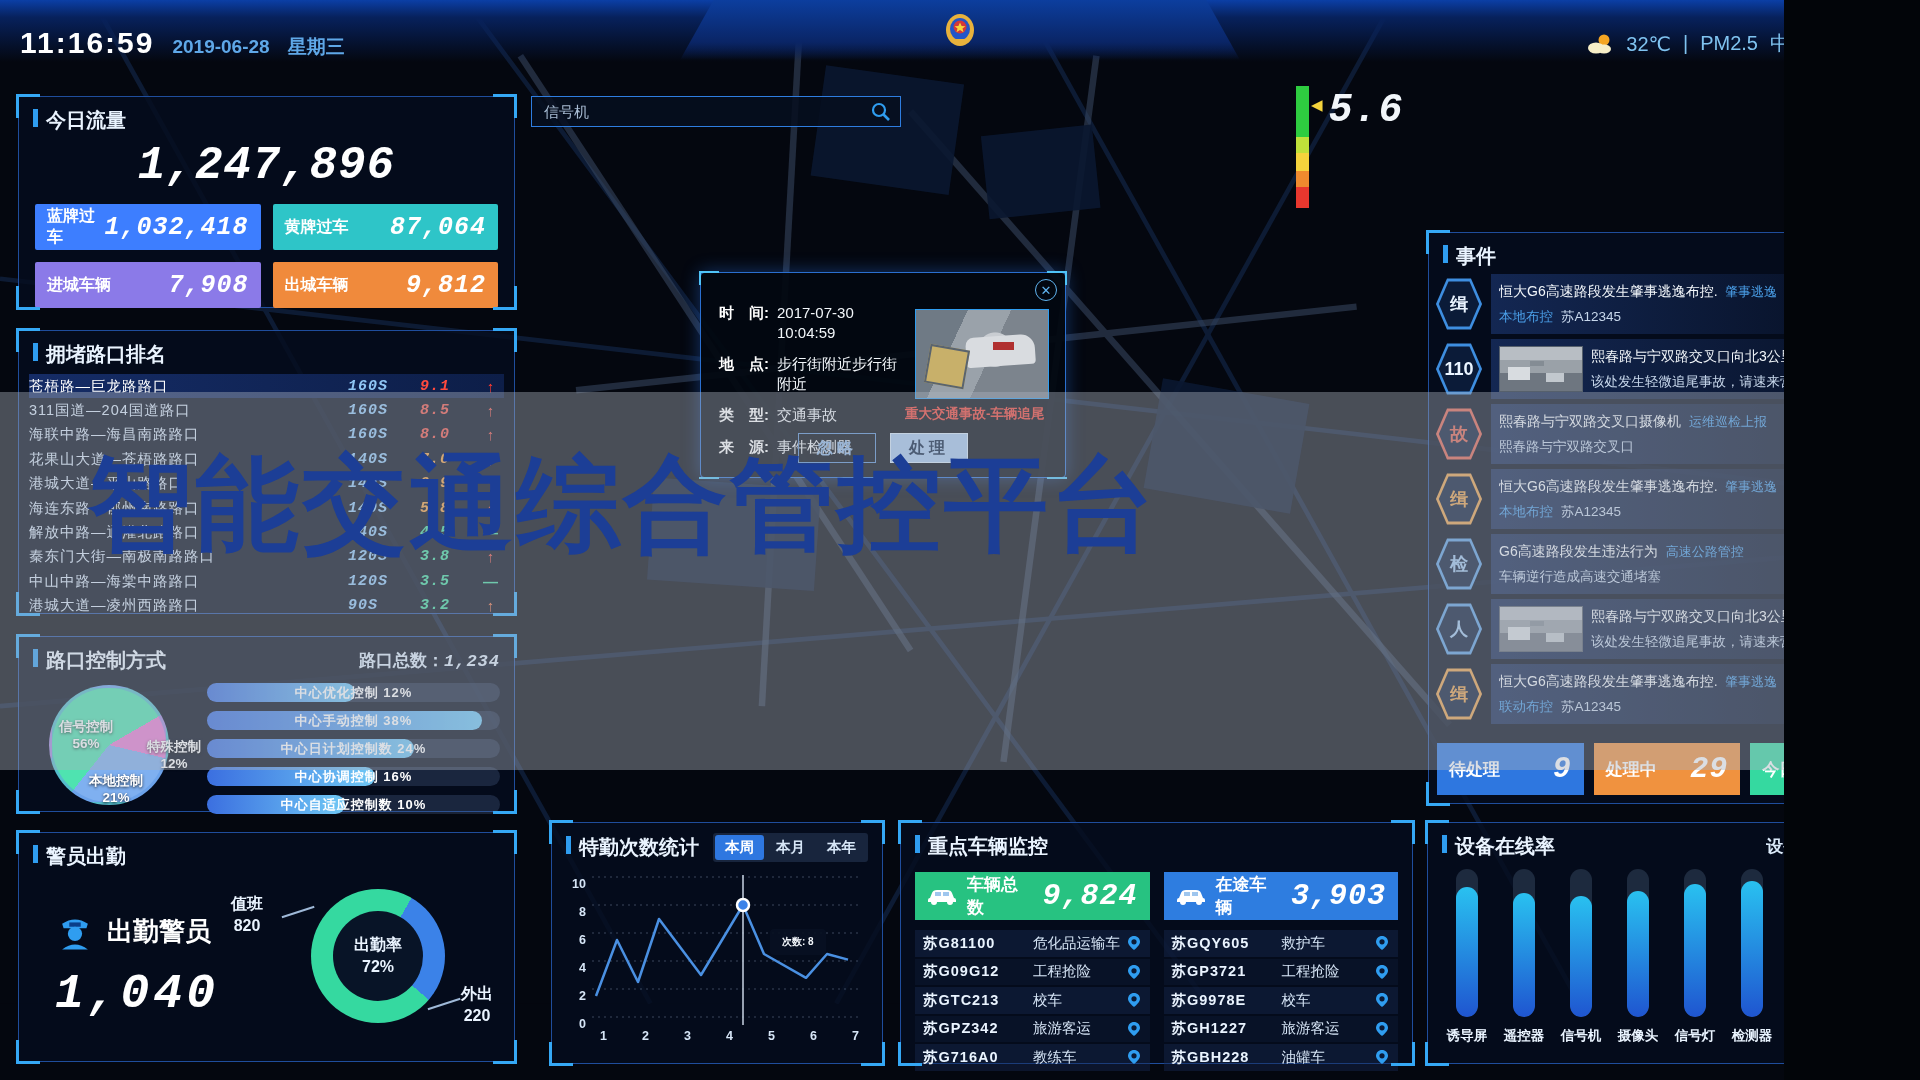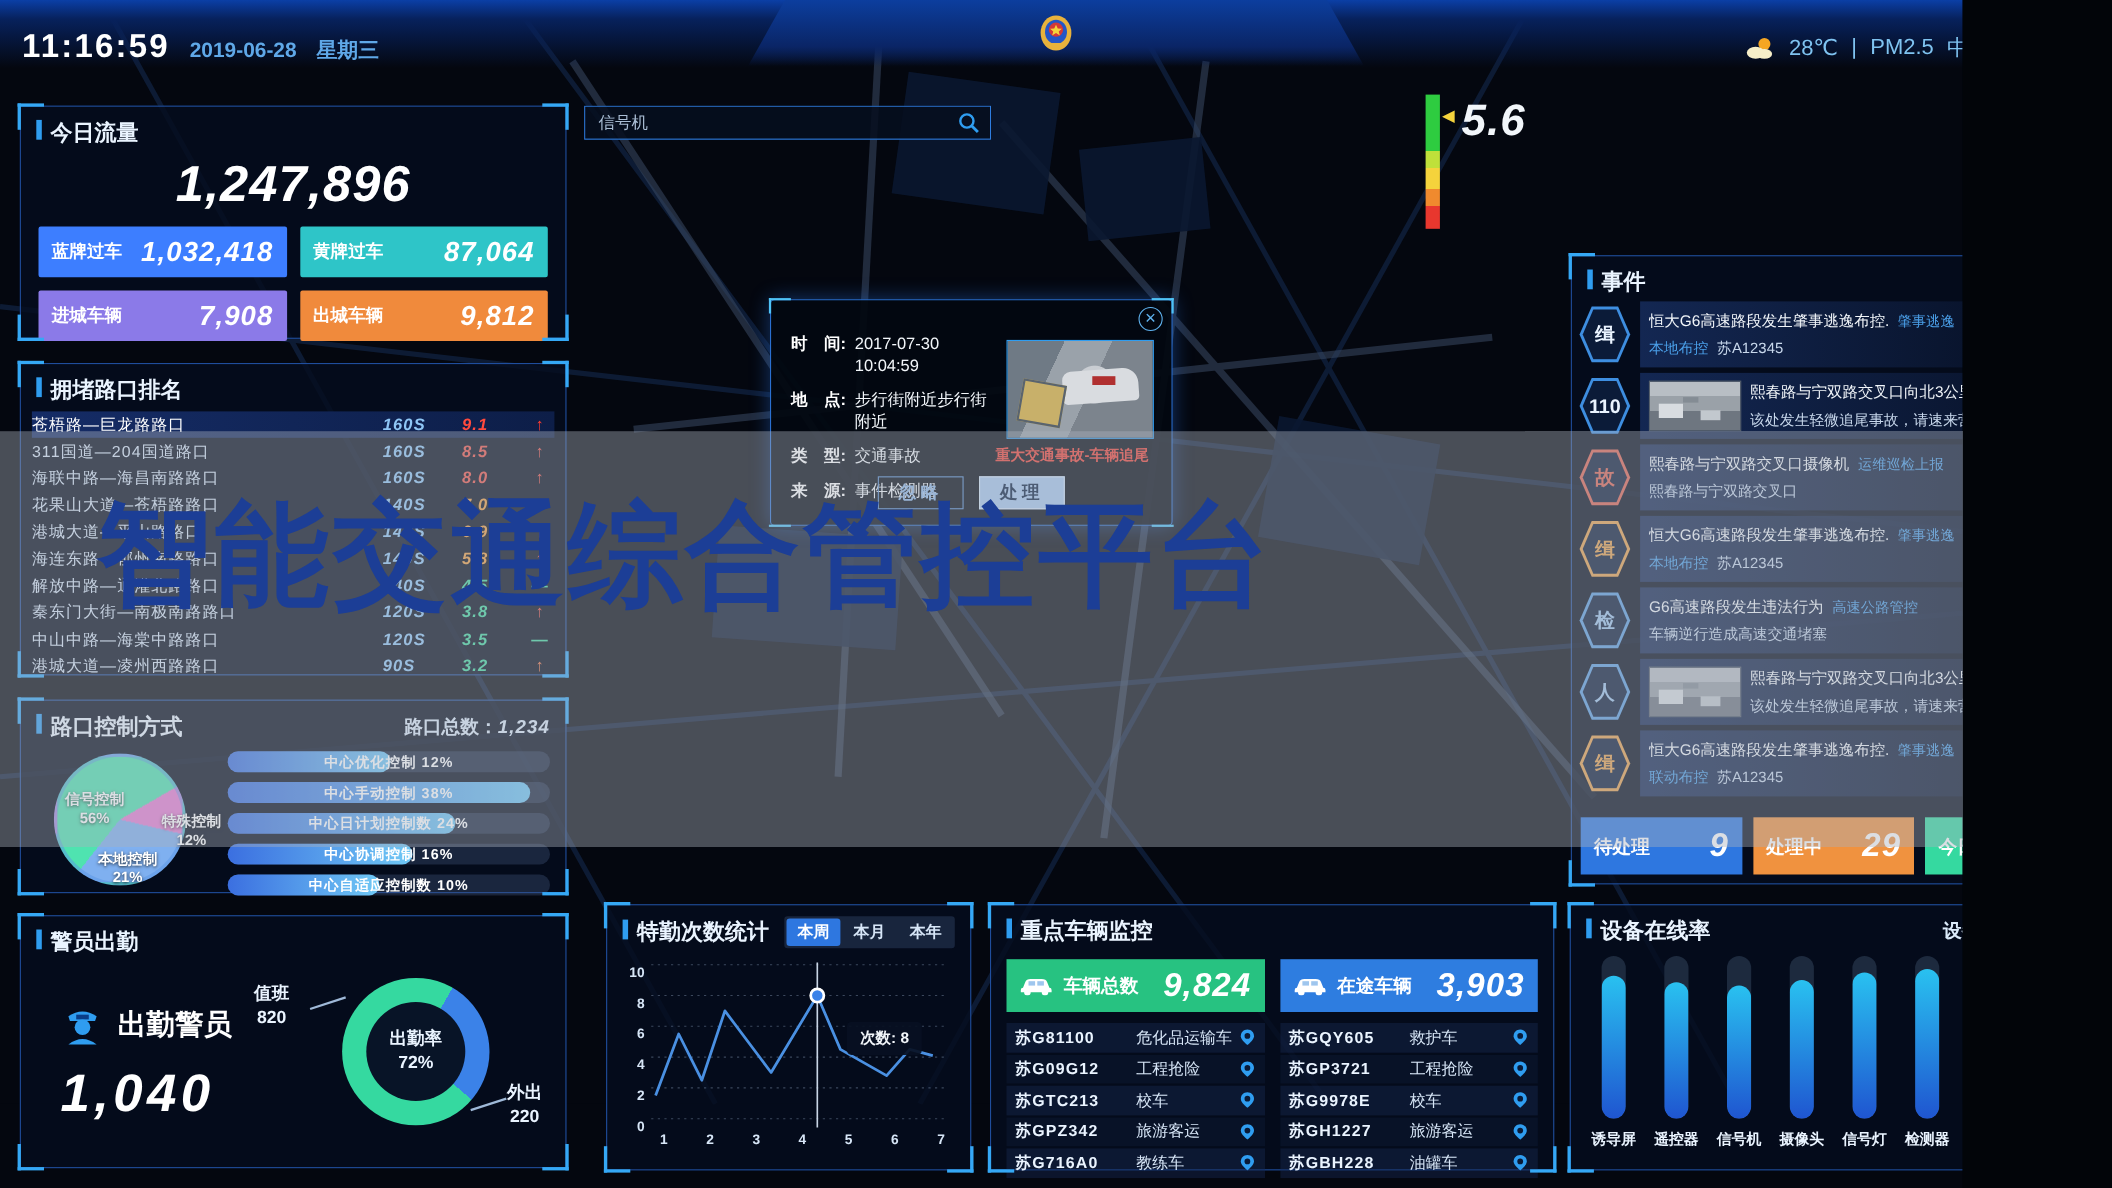--- a/index.html
+++ b/index.html
@@ -1,20 +1,20 @@
 <!DOCTYPE html>
 <html><head>
 <meta charset="utf-8">
 <style>
   * { margin:0; padding:0; box-sizing:border-box; }
   html,body { background:#020509; }
   body { font-family:"Liberation Sans","DejaVu Sans",sans-serif; color:#E6F1FB; }
   #stage { position:relative; width:1784px; height:1080px; overflow:hidden;
            background:#04070F; }
-  .seg { font-family:Liberation Sans, sans-serif; font-style:italic; font-weight:bold; letter-spacing:1px; }
+  .seg { font-family:Liberation Mono, monospace; font-style:italic; font-weight:bold; letter-spacing:1px; }
 
   
   #map { position:absolute; inset:0; }
 
   
   #header { position:absolute; left:0; top:0; width:1920px; height:62px;
             background:linear-gradient(180deg,#0B3FA6 0%,#07215C 28%,rgba(5,12,28,0) 100%); }
   #header-trapezoid { position:absolute; left:680px; top:0; width:560px; height:60px;
             background:linear-gradient(180deg,#0C3E9E,#0A2566 70%,rgba(8,20,50,0));
             clip-path:polygon(6% 0,94% 0,100% 100%,0 100%); }
@@ -178,21 +178,21 @@
 
   
   #sd-tabs { display:flex; gap:2px; background:rgba(30,44,70,.8); border-radius:3px; padding:2px; }
   .sd-tab { border:none; font-family:inherit; font-size:14.5px; font-weight:bold; color:#D7E6F7;
             background:transparent; padding:3px 10px; border-radius:3px; cursor:pointer; }
   .sd-tab.active { background:#2E77E0; color:#FFFFFF; }
   #sd-chart { position:absolute; left:10px; top:44px; }
   .ytick { position:absolute; right:282px; width:24px; text-align:right; font-size:12.5px; font-weight:bold; color:#D7E6F7; }
   .xtick { position:absolute; top:200px; font-size:12.5px; font-weight:bold; color:#D7E6F7; }
   #sd-tooltip { position:absolute; left:208px; top:62px; background:rgba(8,16,34,.92); border-radius:4px;
-                padding:6px 12px; font-size:14px; font-weight:bold; color:#F2F6FA; z-index:2; }
+                padding:6px 12px; font-size:10px; font-weight:bold; color:#F2F6FA; z-index:2; }
 
   
   #veh-cards { display:flex; gap:14px; padding:8px 14px 10px; }
   .vcard { flex:1; height:48px; display:flex; align-items:center; padding:0 12px; gap:10px; background:var(--c); }
   .vlabel { font-size:17px; font-weight:bold; color:#FFFFFF; flex:1; }
   .vvalue { font-size:30px; color:#FFFFFF; }
   #veh-lists { display:flex; gap:14px; padding:0 14px; }
   .vcol { flex:1; }
   .vrow { display:flex; align-items:center; height:26.5px; margin-bottom:2px; padding:0 8px;
           background:rgba(22,40,80,.45); font-size:14.5px; }
@@ -260,21 +260,21 @@
         <path d="M17 10.5 L18.6 14 L22.4 14.2 L19.5 16.6 L20.5 20.2 L17 18.1 L13.5 20.2 L14.5 16.6 L11.6 14.2 L15.4 14 Z" fill="#F5D33C"></path>
         <rect x="8" y="27" width="18" height="4" rx="2" fill="#E8B23C"></rect>
       </svg>
     </div>
     <div id="weather-box">
       <svg width="30" height="24" viewBox="0 0 30 24">
         <circle cx="20" cy="8" r="5.5" fill="#F5A623"></circle>
         <ellipse cx="12" cy="16" rx="8" ry="5.5" fill="#F7EFC8"></ellipse>
         <ellipse cx="20" cy="17" rx="7" ry="4.5" fill="#F7EFC8"></ellipse>
       </svg>
-      <span>28℃</span>
+      <span>32℃</span>
       <span>|</span>
       <span>PM2.5</span>
       <span>中度污染</span>
     </div>
     <div id="avatar">
       <svg width="28" height="28" viewBox="0 0 28 28">
         <path d="M5 9 Q14 3 23 9 L22 12 L6 12 Z" fill="#1B4FA8"></path>
         <rect x="10" y="8" width="8" height="3" fill="#0A1E48"></rect>
         <circle cx="14" cy="16" r="5" fill="#6FB3F0"></circle>
         <path d="M5 26 Q14 19 23 26 Z" fill="#1B4FA8"></path>

